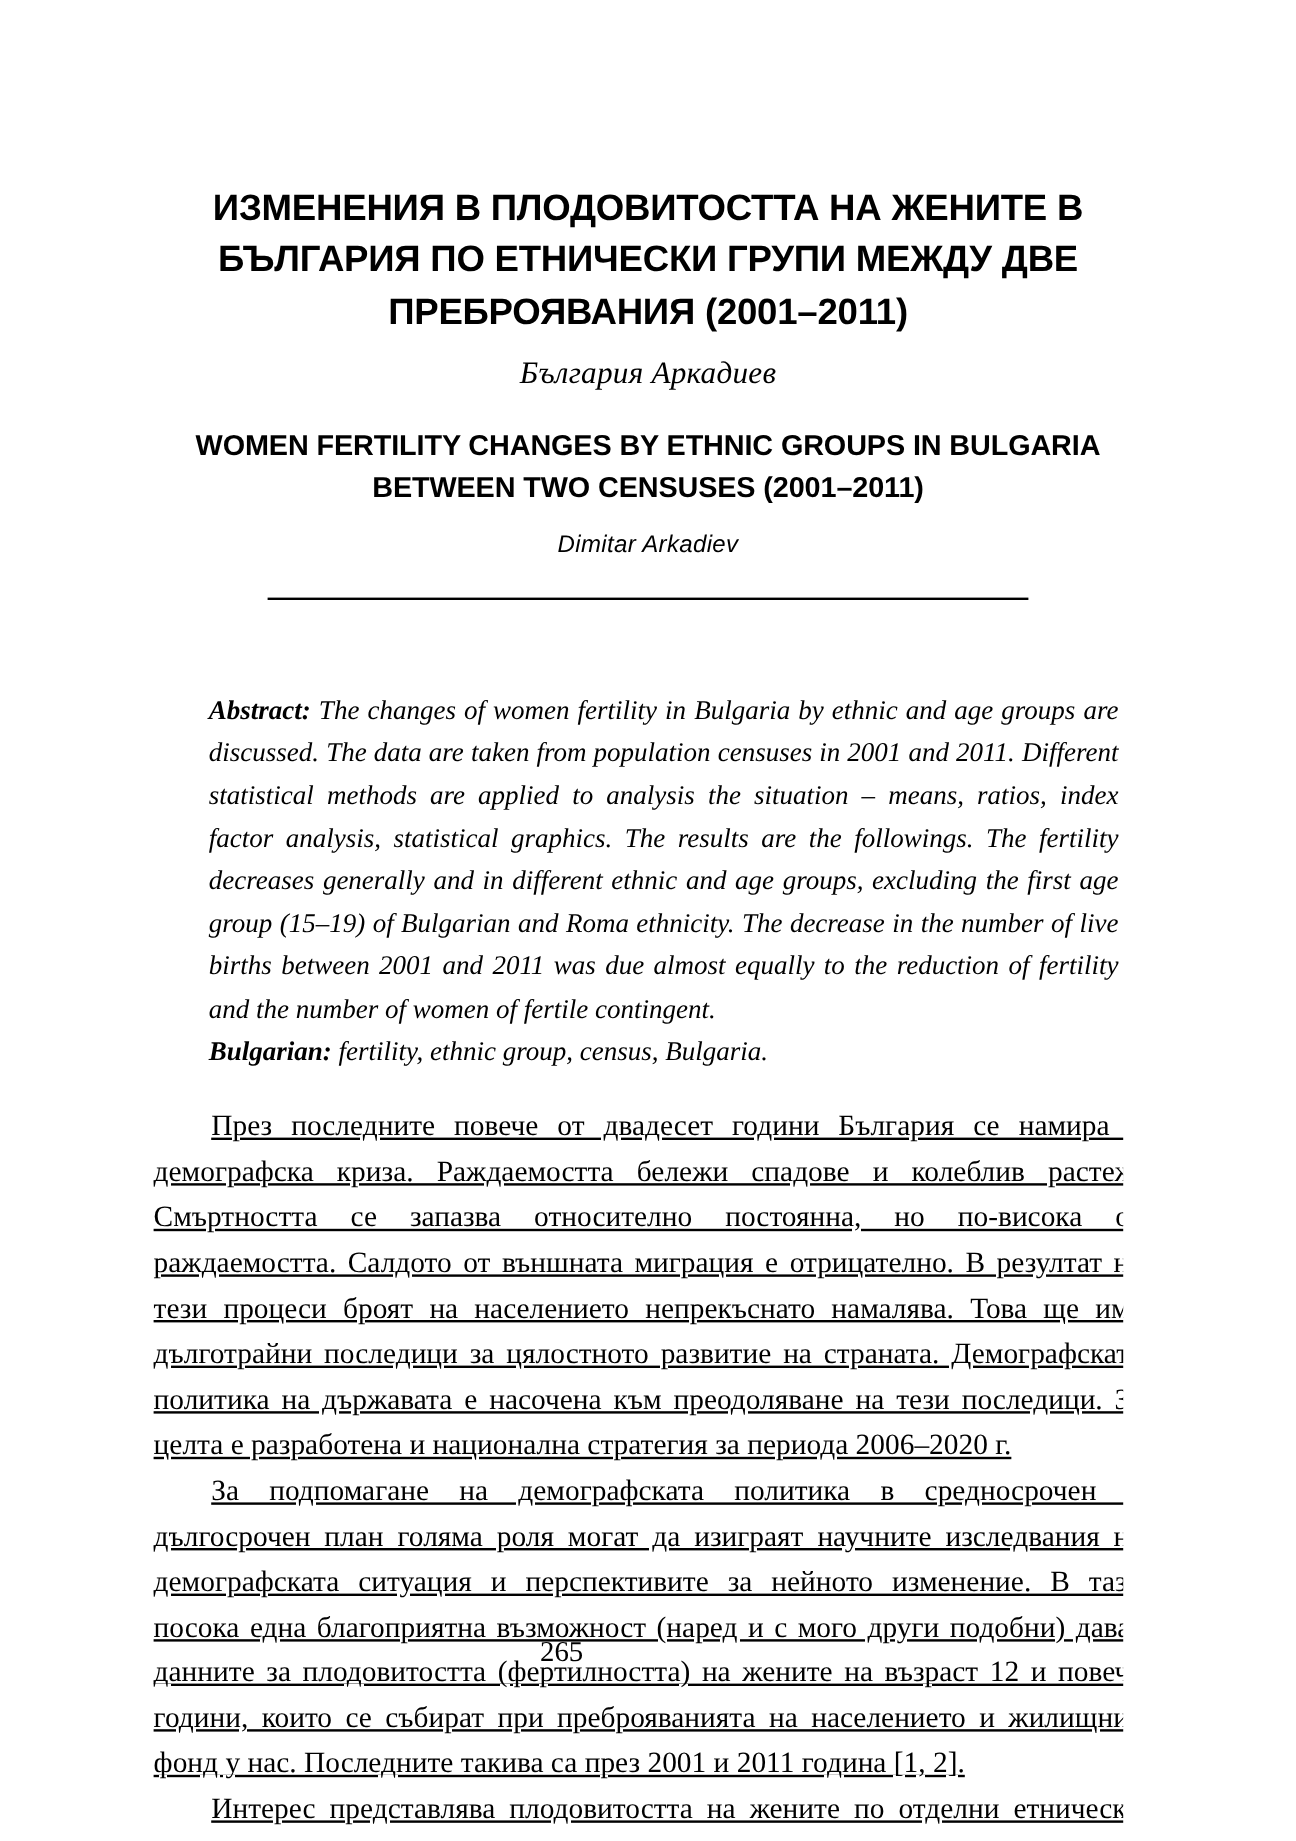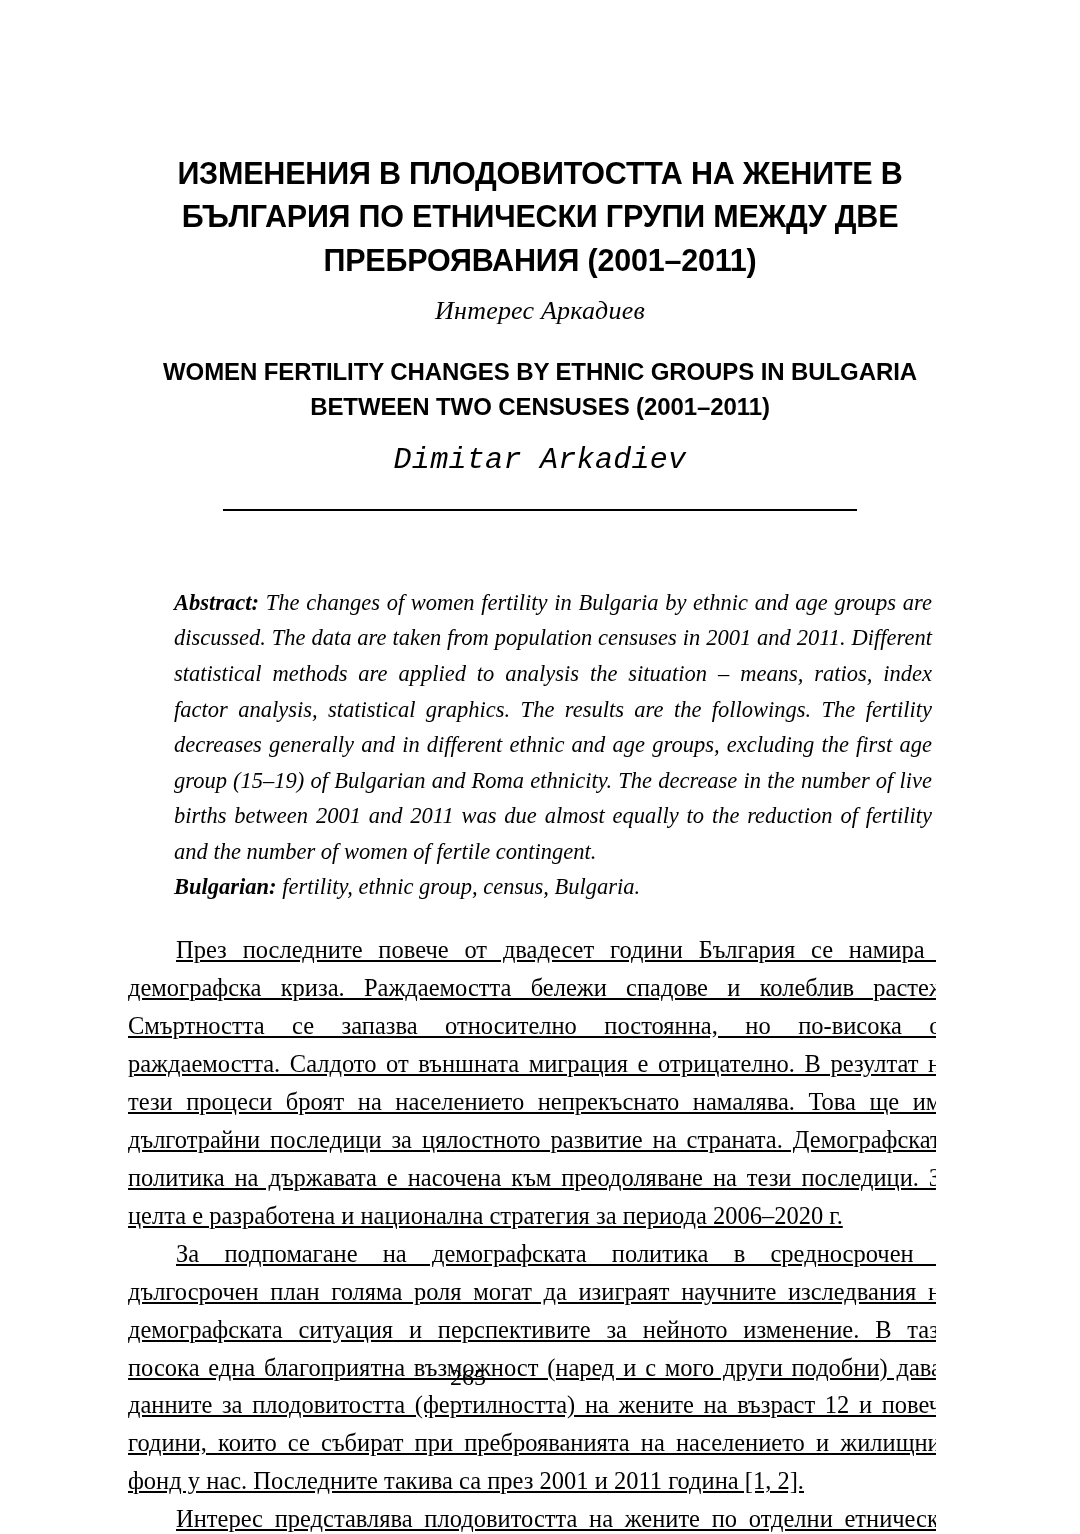--- a/index.html
+++ b/index.html
@@ -43,23 +43,23 @@
   }
   .title-en {
     font-family: "Liberation Sans", sans-serif;
     font-weight: bold;
     font-size: 24px;
     line-height: 1.48;
     margin-top: 28px;
     letter-spacing: -0.1px;
   }
   .author-en {
-    font-family: Liberation Mono, monospace;
+    font-family: Liberation Sans, sans-serif;
     font-style: italic;
-    font-size: 30px;
+    font-size: 20px;
     margin-top: 18px;
     letter-spacing: 0.3px;
   }
   .rule {
     width: 634px;
     height: 2px;
     background: #000;
     margin: 32px auto 0 auto;
   }
   .abstract {
@@ -106,21 +106,21 @@
   }
 </style>
 </head>
 <body>
 
 <div class="page">
   <div class="content">
 
     <div class="title-block">
       <div class="title-bg">ИЗМЕНЕНИЯ В ПЛОДОВИТОСТТА НА ЖЕНИТЕ В БЪЛГАРИЯ ПО ЕТНИЧЕСКИ ГРУПИ МЕЖДУ ДВЕ ПРЕБРОЯВАНИЯ (2001–2011)</div>
-      <div class="author-bg">Интерес Аркадиев</div>
+      <div class="author-bg">България Аркадиев</div>
       <div class="title-en">WOMEN FERTILITY CHANGES BY ETHNIC GROUPS IN BULGARIA BETWEEN TWO CENSUSES (2001–2011)</div>
       <div class="author-en">Dimitar Arkadiev</div>
       <div class="rule"></div>
     </div>
 
     <div class="abstract">
       <b>Abstract:</b><span> The changes of women fertility in Bulgaria by ethnic and age groups are discussed. The data are taken from population censuses in 2001 and 2011. Different statistical methods are applied to analysis the situation – means, ratios, index factor analysis, statistical graphics. The results are the followings. The fertility decreases generally and in different ethnic and age groups, excluding the first age group (15–19) of Bulgarian and Roma ethnicity. The decrease in the number of live births between 2001 and 2011 was due almost equally to the reduction of fertility and the number of women of fertile contingent.</span>
     </div>
 
     <div class="keywords">

